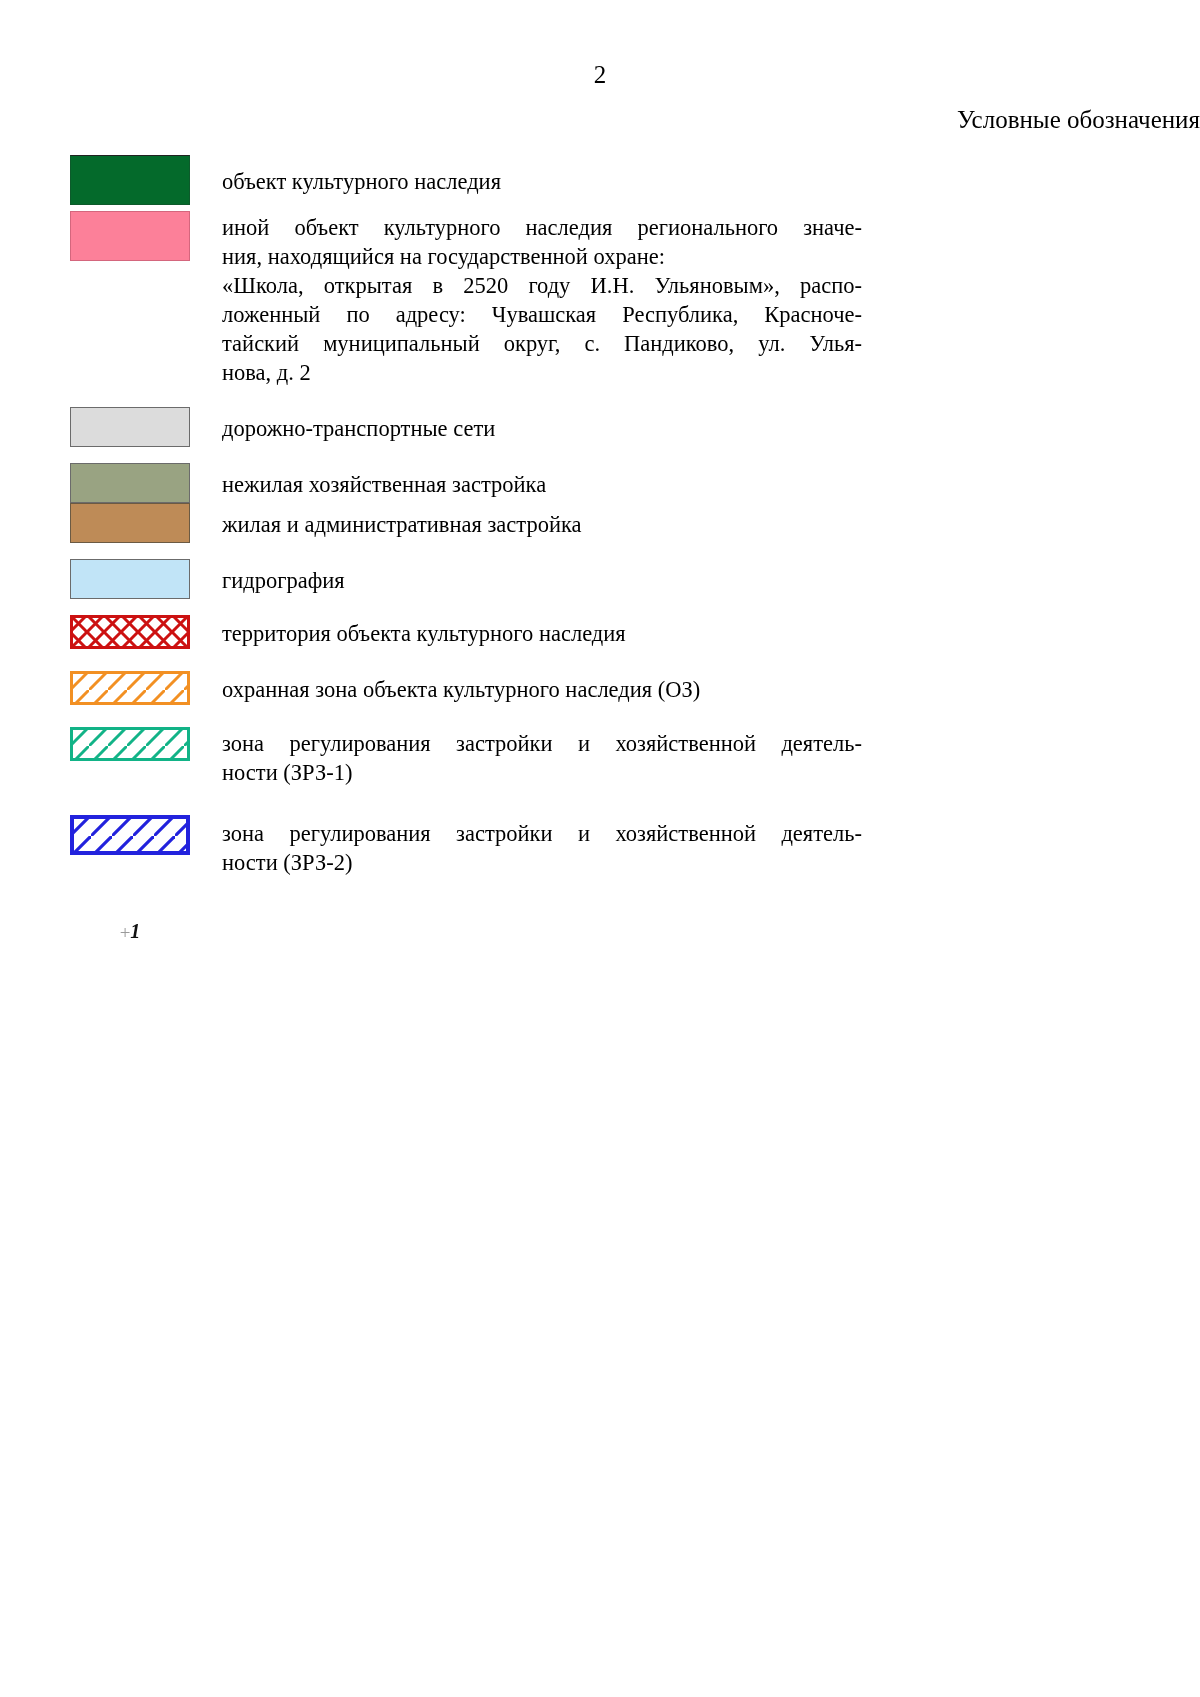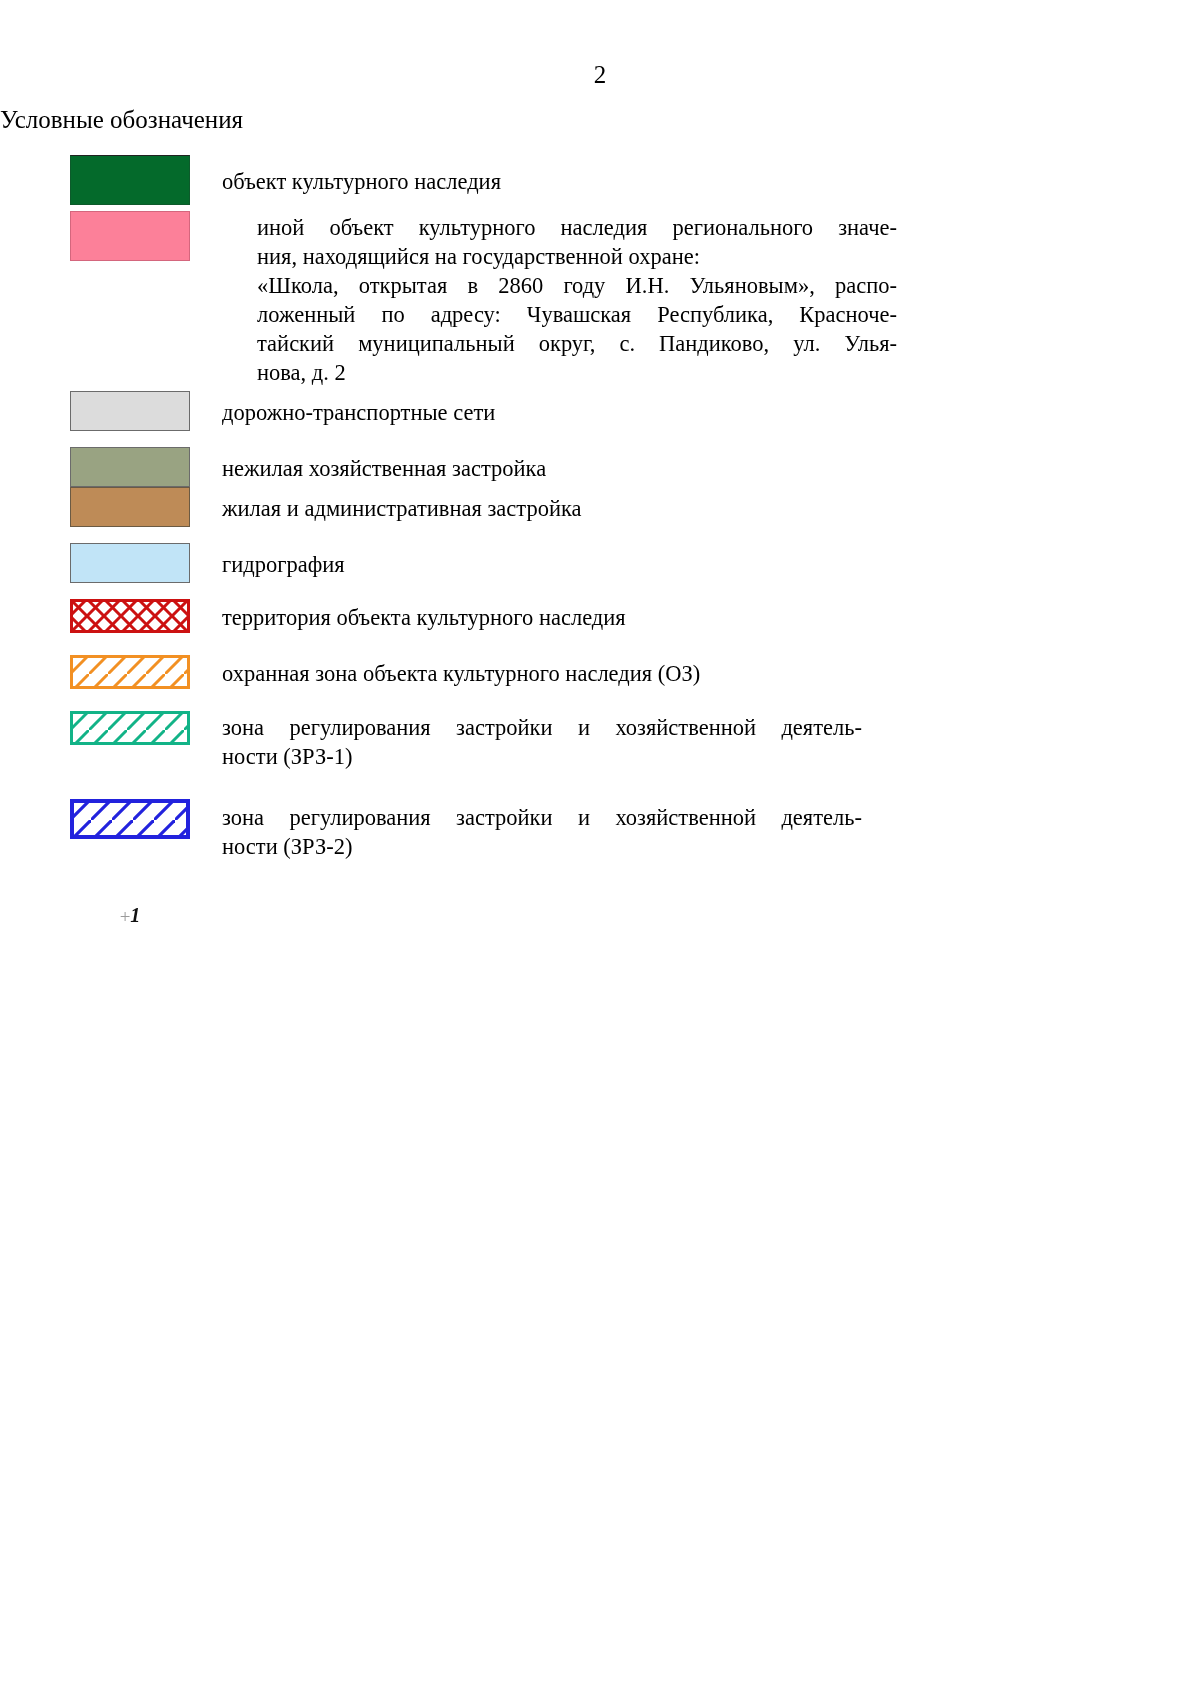--- a/index.html
+++ b/index.html
@@ -32,21 +32,21 @@
     width: 1200px;
     text-align: center;
     font-size: 25px;
     line-height: 30px;
   }
   .doc-title {
     position: absolute;
     top: 105px;
     left: 0;
     width: 1200px;
-    text-align: left;
+    text-align: right;
     font-size: 25px;
     line-height: 30px;
   }
 
   
   .legend {
     position: absolute;
     top: 155px;
     left: 0;
     width: 1200px;
@@ -147,28 +147,28 @@
 
     <div class="legend-row" style="margin-bottom:6px;">
       <div class="swatch-cell">
         <span class="sw sw-green"></span>
       </div>
       <div class="label-cell" style="padding-top:12px;">
         <span class="ln last">объект культурного наследия</span>
       </div>
     </div>
 
-    <div class="legend-row" style="margin-bottom:4px;gap:35px;">
+    <div class="legend-row" style="margin-bottom:20px;">
       <div class="swatch-cell">
         <span class="sw sw-pink"></span>
       </div>
       <div class="label-cell" style="padding-top:2px;">
         <span class="ln just">иной объект культурного наследия регионального значе-</span>
         <span class="ln last">ния, находящийся на государственной охране:</span>
-        <span class="ln just">«Школа, открытая в 2860 году И.Н. Ульяновым», распо-</span>
+        <span class="ln just">«Школа, открытая в 2520 году И.Н. Ульяновым», распо-</span>
         <span class="ln just">ложенный по адресу: Чувашская Республика, Красноче-</span>
         <span class="ln just">тайский муниципальный округ, с. Пандиково, ул. Улья-</span>
         <span class="ln last">нова, д. 2</span>
       </div>
     </div>
 
     <div class="legend-row" style="margin-bottom:16px;">
       <div class="swatch-cell">
         <span class="sw sw-solid sw-gray"></span>
       </div>

